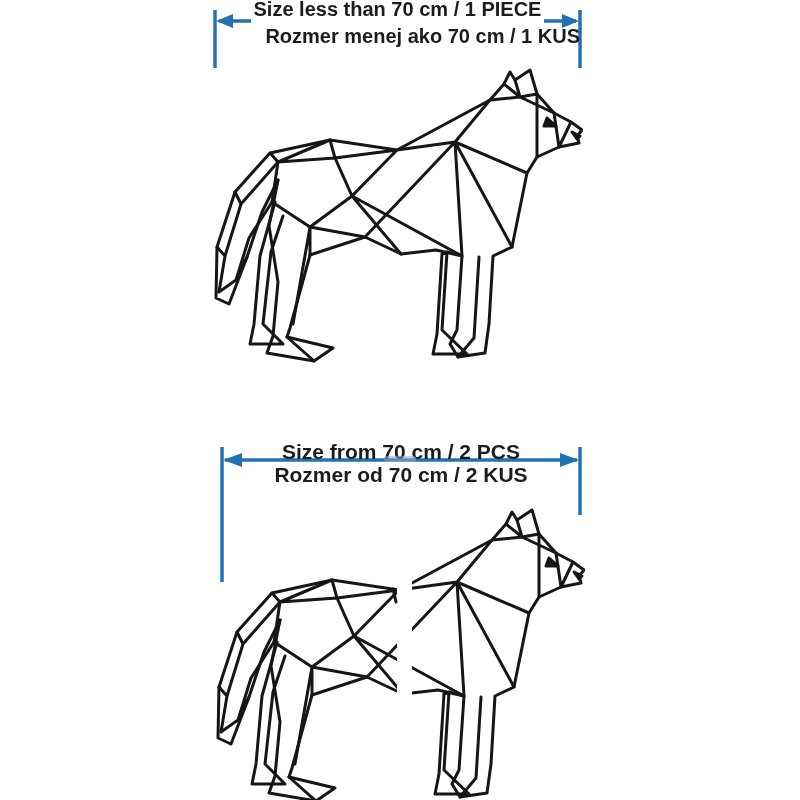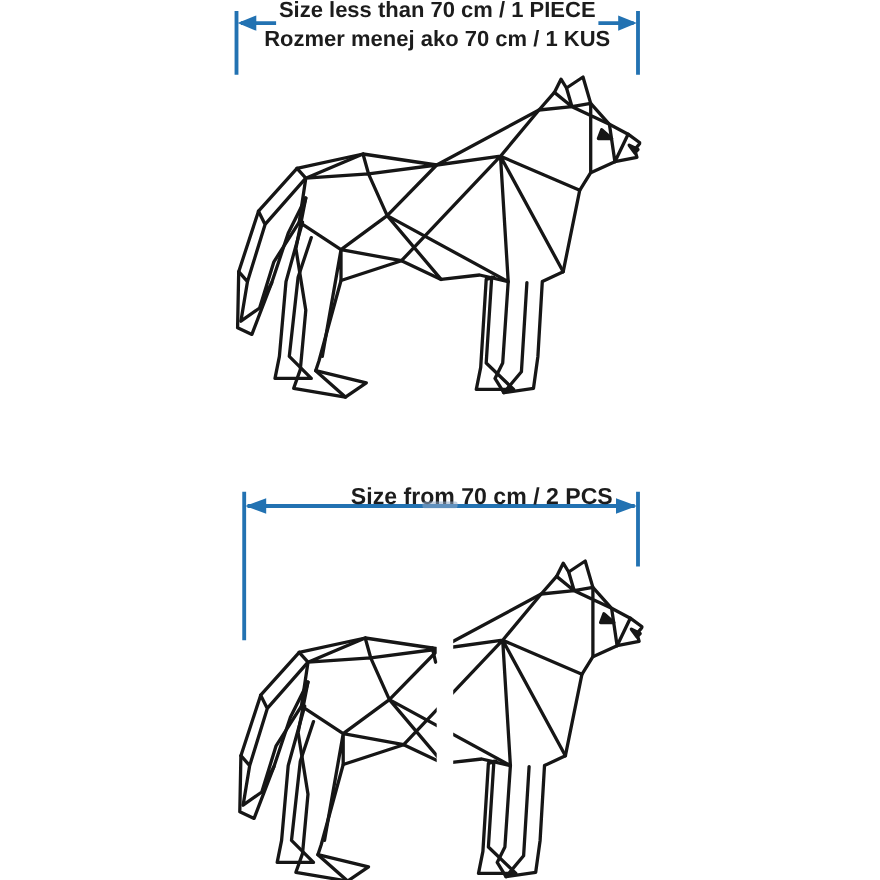--- a/index.html
+++ b/index.html
@@ -85,38 +85,39 @@
     <svg class="abs dim" style="left:205px;top:0;" width="390" height="80">
       <line x1="10" y1="10" x2="10" y2="68" stroke="currentColor" stroke-width="3.5"></line>
       <line x1="375" y1="10" x2="375" y2="68" stroke="currentColor" stroke-width="3.5"></line>
       <line x1="14" y1="21" x2="46" y2="21" stroke="currentColor" stroke-width="3.5"></line>
       <polygon points="11,21 28,14 28,28" fill="currentColor"></polygon>
       <line x1="339" y1="21" x2="371" y2="21" stroke="currentColor" stroke-width="3.5"></line>
       <polygon points="374,21 357,14 357,28" fill="currentColor"></polygon>
     </svg>
 
     <div class="size-label lbl-top" style="top:-2px;">Size less than 70 cm / 1 PIECE</div>
-    <div class="size-label lbl-top" style="top:25px;">Rozmer menej ako 70 cm / 1 KUS</div>
+    <div class="size-label lbl-top" style="top:25px;text-align:right;">Rozmer menej ako 70 cm / 1 KUS</div>
 
     <svg class="abs art" style="left:211px;top:66px;" width="372" height="300" viewBox="0 0 372 300">
       <use href="#wolf"></use>
     </svg>
   </section>
 
   <section class="abs" style="left:0;top:400px;width:800px;height:400px;">
 
     <svg class="abs dim" style="left:215px;top:40px;" width="375" height="150">
       <line x1="7" y1="7" x2="7" y2="142" stroke="currentColor" stroke-width="3.5"></line>
       <line x1="365" y1="7" x2="365" y2="75" stroke="currentColor" stroke-width="3.5"></line>
       <line x1="10" y1="20" x2="362" y2="20" stroke="currentColor" stroke-width="3.5"></line>
       <polygon points="8,20 27,13 27,27" fill="currentColor"></polygon>
       <polygon points="364,20 345,13 345,27" fill="currentColor"></polygon>
     </svg>
 
-    <div class="size-label lbl-bottom" style="top:41px;padding-left:37px;">Size from 70 cm / 2 PCS</div>
+    <div class="size-label lbl-bottom" style="top:41px;">Size from 70 cm / 2 PCS</div>
+    <div class="size-label lbl-bottom" style="top:64px;">Rozmer od 70 cm / 2 KUS</div>
 
     <div class="watermark" style="top:56px;"></div>
 
     <svg class="abs art" style="left:213px;top:106px;" width="372" height="300" viewBox="0 0 372 300">
       <use href="#wolf"></use>
 
       <rect x="184" y="0" width="15" height="300" fill="var(--background)"></rect>
       <path d="M180,83 L183,96" stroke="currentColor" stroke-width="3" stroke-linecap="round" fill="none"></path>
     </svg>
   </section>

